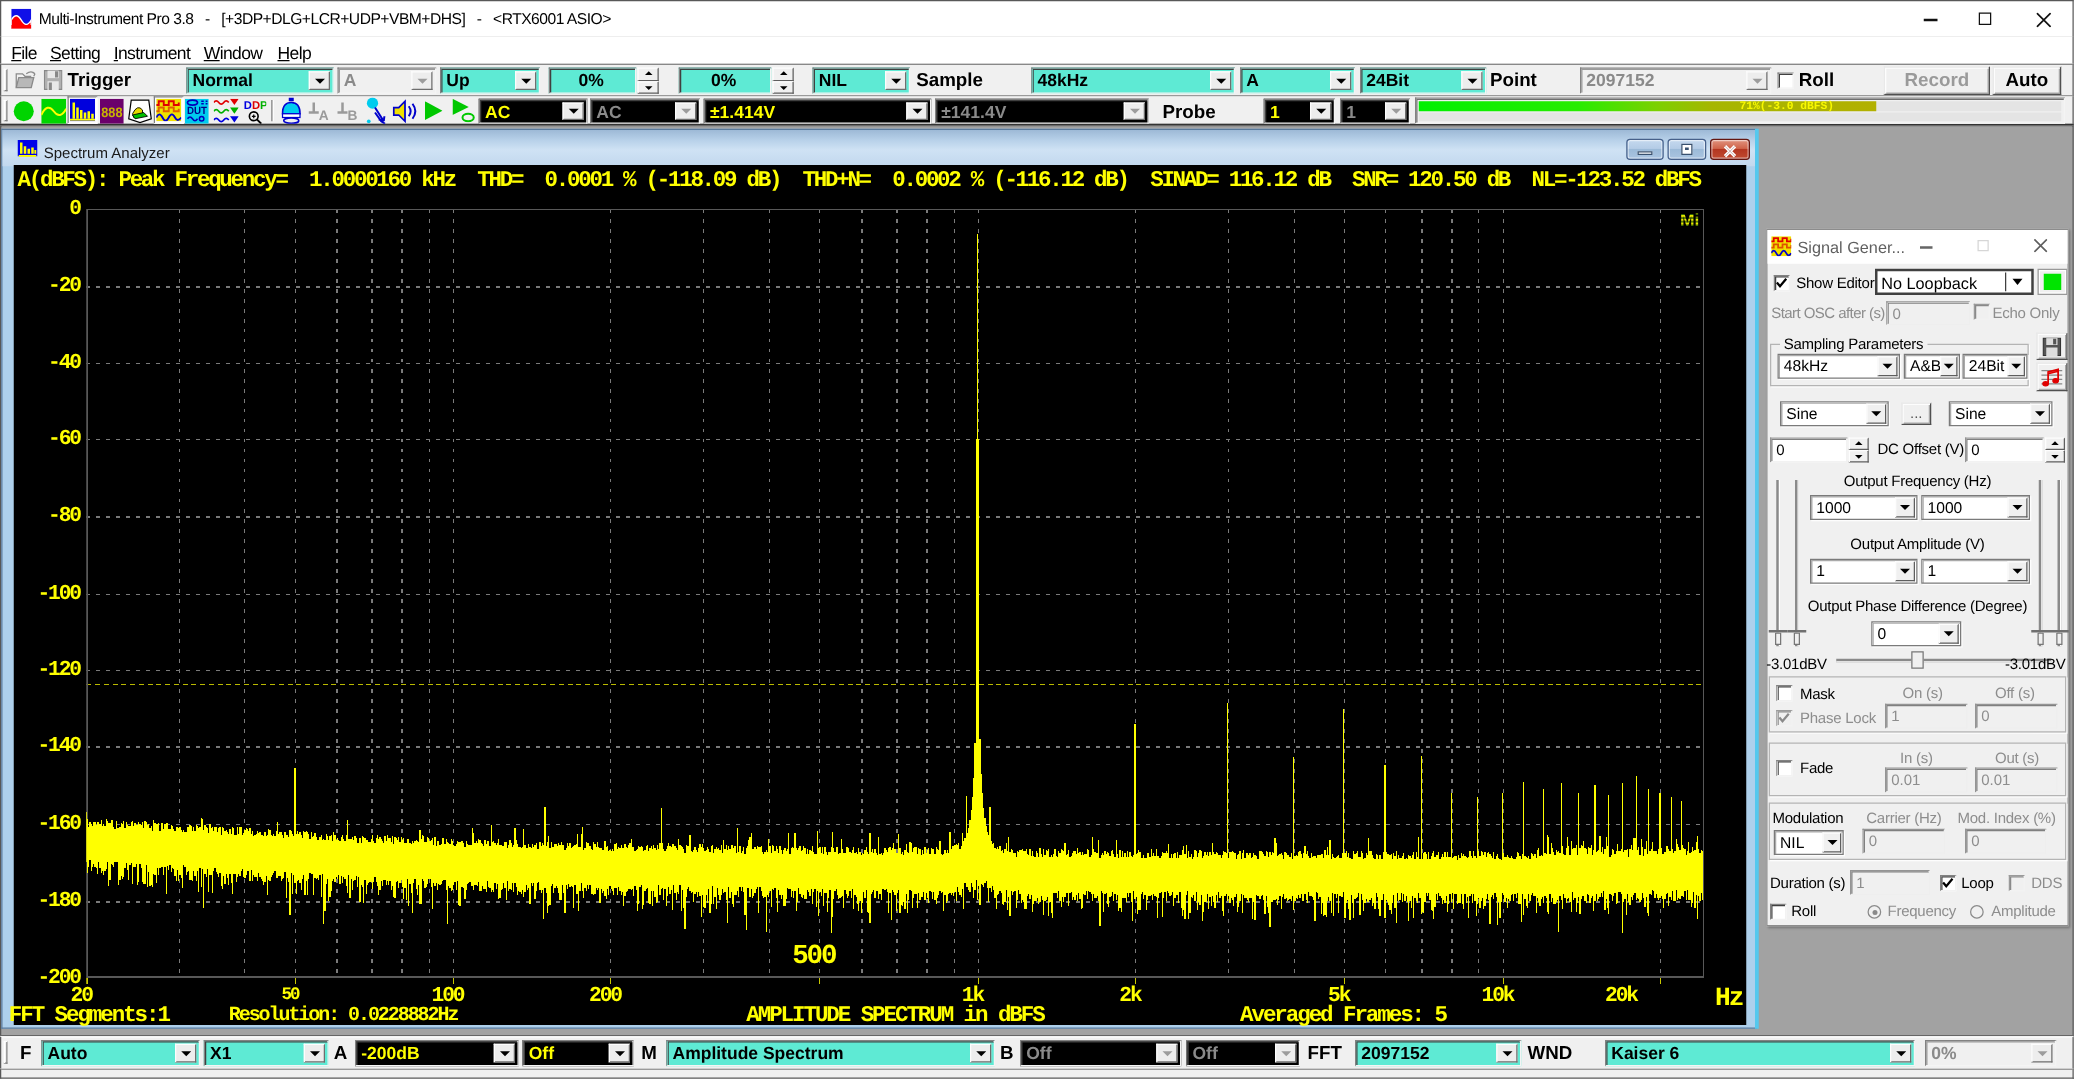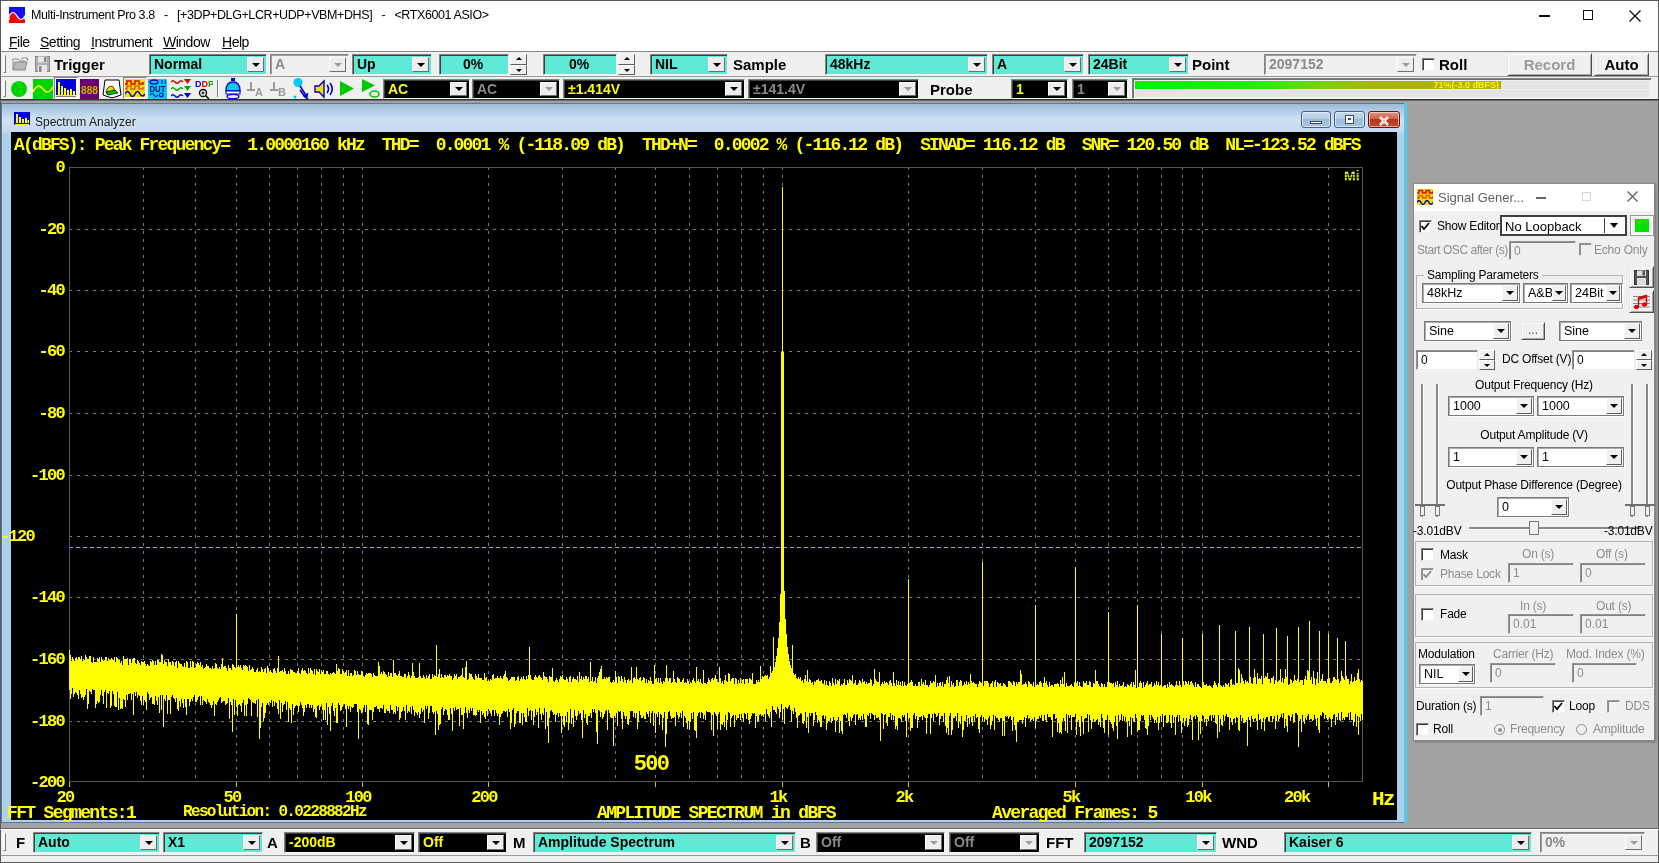--- a/index.html
+++ b/index.html
@@ -227,21 +227,21 @@
     <div class="ct cy" style="padding-left:4px">1</div>
     <div class="dbtn"></div>
   </div>
 <div class="abs fldb" style="left:1072px;top:79px;width:56px;height:20px">
     <div class="ct cgr" style="padding-left:4px">1</div>
     <div class="dbtn gray"></div>
   </div>
 <div class="abs" style="left:1132px;top:78px;width:520px;height:21px;background:#f0f0f0;border:1px solid #828282;border-right-color:#f4f4f4;border-bottom-color:#f4f4f4;box-shadow:inset 1px 1px 0 #707070">
 <div class="abs" style="left:2px;top:2px;width:514px;height:8px;background:#e4e4e4">
 <div class="abs" style="left:0;top:0;width:366px;height:8px;background:linear-gradient(90deg,#00f000 0%,#28ec00 35%,#7cd000 52%,#a6b600 64%,#b2b000 100%)"></div>
-<div class="abs" style="left:225px;top:-1px;width:139px;text-align:right;font-size:9px;font-weight:bold;color:#f8f800;font-family:Liberation Sans, sans-serif">71%(-3.0 dBFS)</div>
+<div class="abs" style="left:225px;top:-1px;width:139px;text-align:center;font-size:9px;font-weight:bold;color:#f8f800;font-family:Liberation Mono, monospace">71%(-3.0 dBFS)</div>
 </div>
 <div class="abs" style="left:2px;top:11px;width:514px;height:7px;background:#e4e4e4"></div>
   </div>
 <div class="abs" style="left:0;top:100px;width:1659px;height:730px;background:#a2a2a2;border-left:1px solid #585858;border-right:1px solid #585858;border-top:1px solid #6a6a6a"></div>
 <div class="abs" style="left:1px;top:103px;width:1405px;height:720px;background:#aed0ec;border:1px solid #5a7a9c;border-right:none"></div>
 <div class="abs" style="left:1404px;top:103px;width:3px;height:720px;background:#55c8ee"></div>
 <div class="abs" style="left:2px;top:104px;width:1402px;height:29px;background:linear-gradient(180deg,#9db9d6 0%,#b9d2ea 30%,#cfe2f4 55%,#c2d8ee 100%)"></div>
 <svg class="abs" style="left:14px;top:112px" width="16" height="15">
     <rect width="16" height="13" fill="#0000e8"></rect>
     <g fill="#ffff00">
@@ -320,27 +320,27 @@
     <line x1="1133.5" y1="615" x2="1133.5" y2="620" stroke="#c8c800" stroke-width="1"></line>
     <line x1="1259.5" y1="615" x2="1259.5" y2="620" stroke="#c8c800" stroke-width="1"></line>
     <path d="M0 482.6V522.7M1 488.0V531.5M2 494.4V526.7M3 490.3V520.9M4 492.2V529.7M5 494.1V526.5M6 490.9V524.5M7 490.3V526.4M8 493.3V527.5M9 490.3V532.1M10 490.3V522.8M11 492.3V527.2M12 489.0V531.4M13 493.7V529.5M14 492.4V532.9M15 493.4V529.8M16 488.1V528.2M17 489.6V522.2M18 491.6V542.0M19 491.6V536.9M20 488.6V524.2M21 489.0V524.6M22 494.6V526.9M23 495.8V522.2M24 489.8V522.6M25 495.3V522.7M26 495.1V541.2M27 494.5V536.9M28 491.3V534.1M29 491.8V535.8M30 489.6V534.9M31 495.3V527.7M32 490.4V523.4M33 493.0V528.8M34 493.5V537.2M35 493.4V525.0M36 490.2V523.2M37 489.5V540.5M38 493.8V526.4M39 491.0V526.8M40 492.7V524.4M41 492.6V540.8M42 490.7V538.6M43 492.0V524.3M44 492.7V527.1M45 490.2V538.7M46 495.0V539.8M47 489.9V540.0M48 490.8V524.9M49 492.9V542.9M50 492.5V530.6M51 495.5V541.7M52 493.9V540.7M53 497.6V542.2M54 489.2V531.9M55 491.6V533.2M56 491.9V539.5M57 492.1V527.7M58 491.0V533.0M59 497.8V527.2M60 491.6V526.6M61 491.6V526.3M62 495.9V533.1M63 491.8V526.9M64 491.0V548.1M65 491.2V525.4M66 496.0V529.2M67 496.5V524.6M68 493.2V530.8M69 493.6V527.6M70 496.4V528.5M71 497.7V533.5M72 494.2V537.6M73 494.5V529.2M74 495.3V537.8M75 494.2V532.6M76 497.3V535.0M77 498.5V543.1M78 497.3V525.3M79 498.3V526.9M80 498.8V533.2M81 494.3V530.9M82 494.8V530.1M83 492.7V537.2M84 493.8V536.8M85 497.5V537.7M86 494.3V529.4M87 498.1V534.1M88 493.3V537.7M89 493.4V529.7M90 495.3V546.4M91 494.8V527.5M92 487.1V542.8M93 488.4V528.0M94 497.2V559.7M95 492.7V532.2M96 494.6V534.4M97 495.2V528.3M98 499.0V546.7M99 492.0V532.7M100 495.1V532.9M101 494.7V547.3M102 497.9V530.0M103 494.3V527.7M104 494.5V530.8M105 498.7V531.8M106 495.3V534.7M107 494.3V531.2M108 500.6V541.8M109 494.4V544.4M110 495.6V534.1M111 497.4V540.1M112 496.8V532.1M113 498.7V535.7M114 500.3V541.3M115 495.9V532.2M116 499.9V539.5M117 494.2V547.9M118 495.0V531.9M119 501.1V532.0M120 501.0V538.8M121 494.3V534.8M122 500.0V532.0M123 494.4V533.6M124 494.8V529.9M125 500.6V528.0M126 499.7V534.6M127 496.9V535.4M128 495.1V533.2M129 496.0V529.7M130 497.9V529.4M131 495.2V537.9M132 499.9V529.2M133 498.1V537.7M134 502.1V532.8M135 501.1V534.4M136 499.9V534.8M137 497.4V537.4M138 499.2V531.7M139 498.9V534.9M140 501.3V535.8M141 501.3V537.5M142 501.9V540.9M143 498.8V538.2M144 502.1V533.7M145 501.0V548.7M146 496.3V537.3M147 497.3V537.9M148 501.1V534.7M149 502.1V532.6M150 499.9V531.2M151 501.6V529.9M152 497.4V535.7M153 490.6V535.1M154 500.3V533.9M155 498.8V534.1M156 498.5V537.6M157 500.9V536.5M158 503.5V535.7M159 498.3V530.9M160 500.6V551.5M161 501.2V535.0M162 502.7V538.2M163 497.3V564.6M164 497.5V531.7M165 499.8V547.9M166 501.4V532.6M167 447.4V539.5M168 500.2V548.5M169 497.7V537.9M170 499.8V536.9M171 498.3V539.0M172 501.3V545.3M173 503.4V535.8M174 498.0V533.2M175 498.8V549.0M176 497.7V537.6M177 498.9V548.7M178 500.0V536.5M179 504.2V531.4M180 498.3V531.8M181 502.9V532.5M182 501.5V549.0M183 499.7V535.2M184 502.2V535.9M185 505.1V535.6M186 504.7V536.6M187 502.5V532.7M188 500.6V550.3M189 504.7V532.4M190 504.0V572.4M191 504.6V561.4M192 499.9V540.1M193 501.9V536.3M194 505.1V553.8M195 502.1V550.7M196 500.9V546.0M197 505.6V538.0M198 498.8V536.4M199 501.0V538.3M200 504.6V534.5M201 503.2V536.4M202 505.2V533.1M203 505.7V540.0M204 502.3V533.7M205 501.0V539.3M206 504.0V534.7M207 505.8V536.2M208 500.7V541.8M209 488.8V547.1M210 504.5V533.0M211 503.9V551.5M212 503.8V536.4M213 502.7V544.8M214 505.0V537.6M215 501.4V537.1M216 503.5V533.6M217 507.1V542.6M218 507.1V534.9M219 503.5V554.7M220 507.1V541.3M221 502.0V542.6M222 502.8V555.7M223 503.0V537.2M224 505.0V548.4M225 504.9V541.2M226 506.4V539.2M227 506.2V538.2M228 504.3V538.9M229 501.3V544.5M230 505.7V538.5M231 507.3V534.6M232 503.2V538.2M233 501.2V541.4M234 504.3V548.9M235 502.6V545.0M236 504.1V537.5M237 505.5V541.4M238 507.3V536.8M239 501.4V537.3M240 505.5V540.7M241 501.2V537.8M242 503.3V541.2M243 503.5V537.7M244 506.7V545.0M245 502.1V541.6M246 508.1V550.3M247 502.3V551.4M248 503.5V538.7M249 505.2V537.5M250 502.4V543.4M251 506.5V539.6M252 502.7V537.1M253 504.6V542.6M254 503.1V552.5M255 507.1V543.3M256 507.1V553.0M257 504.1V536.3M258 503.8V557.7M259 507.1V540.2M260 508.2V547.0M261 505.7V563.7M262 507.3V539.2M263 506.1V536.1M264 505.3V544.4M265 505.7V549.2M266 506.7V541.2M267 497.2V555.9M268 504.2V555.9M269 500.8V535.9M270 502.1V537.9M271 506.8V543.6M272 506.8V542.5M273 502.4V540.3M274 503.7V536.5M275 505.6V536.5M276 505.3V542.2M277 503.3V560.3M278 509.2V539.3M279 502.8V541.6M280 509.4V539.4M281 505.5V544.8M282 505.7V539.8M283 509.2V540.8M284 508.1V540.3M285 503.3V537.4M286 503.5V537.1M287 507.8V536.9M288 503.9V544.9M289 506.5V571.9M290 507.6V541.5M291 508.1V543.1M292 504.3V545.5M293 505.4V544.7M294 509.1V540.6M295 509.6V538.2M296 508.0V544.9M297 505.9V537.9M298 506.9V557.1M299 506.2V557.8M300 505.9V542.8M301 506.0V542.6M302 507.1V543.2M303 510.3V552.5M304 505.5V544.8M305 508.1V539.9M306 509.0V539.6M307 509.0V538.5M308 508.6V541.6M309 495.3V541.7M310 499.2V545.2M311 507.0V541.1M312 505.4V540.8M313 507.0V541.8M314 503.8V538.3M315 505.2V545.9M316 507.4V545.9M317 507.8V542.0M318 510.0V544.1M319 505.1V543.9M320 508.5V546.4M321 505.9V537.7M322 505.5V542.8M323 510.1V543.2M324 493.0V546.5M325 506.3V544.7M326 506.0V546.9M327 507.6V539.2M328 508.9V544.3M329 507.0V539.9M330 504.4V552.5M331 509.0V551.0M332 508.8V545.3M333 509.5V544.3M334 509.8V539.7M335 506.5V543.5M336 506.8V552.8M337 511.0V537.9M338 508.8V546.0M339 504.7V543.9M340 507.6V544.6M341 510.6V539.6M342 509.0V546.7M343 495.6V539.0M344 504.6V542.6M345 508.5V548.7M346 510.6V545.4M347 510.7V546.4M348 511.4V548.0M349 510.2V545.2M350 496.1V550.5M351 509.2V546.5M352 511.3V541.0M353 511.2V545.2M354 508.2V543.3M355 510.4V555.9M356 511.7V539.0M357 508.1V541.5M358 510.8V539.3M359 509.0V552.3M360 507.1V546.1M361 512.1V539.2M362 512.0V538.9M363 506.8V544.6M364 509.7V547.0M365 507.7V544.7M366 508.6V568.2M367 478.2V543.7M368 510.1V547.4M369 506.7V563.2M370 501.8V557.9M371 511.0V556.9M372 506.7V541.8M373 510.4V540.3M374 510.6V547.7M375 508.2V543.6M376 507.9V542.0M377 510.1V543.4M378 507.7V547.5M379 508.9V552.9M380 506.7V553.3M381 508.6V540.9M382 508.9V547.2M383 513.0V563.5M384 511.3V541.1M385 507.4V544.2M386 509.4V540.2M387 507.0V542.8M388 511.6V541.8M389 510.2V542.4M390 509.6V559.2M391 508.6V541.0M392 508.0V547.9M393 500.5V548.2M394 510.4V561.7M395 510.7V545.7M396 500.2V539.7M397 494.2V545.9M398 512.7V551.3M399 511.6V543.1M400 506.3V546.0M401 507.3V540.6M402 507.0V544.4M403 509.5V540.7M404 512.1V548.0M405 513.2V548.2M406 506.9V548.8M407 508.5V547.8M408 510.9V543.0M409 506.6V544.6M410 510.7V543.2M411 511.0V555.6M412 511.3V544.1M413 513.3V547.5M414 512.9V546.0M415 505.8V549.5M416 510.7V552.4M417 509.7V543.8M418 513.5V548.6M419 512.9V541.6M420 513.7V544.2M421 512.3V546.1M422 513.4V549.1M423 508.3V543.4M424 507.0V543.3M425 511.9V549.3M426 510.6V542.6M427 511.4V545.6M428 509.3V549.2M429 511.1V546.8M430 511.3V558.0M431 508.5V549.6M432 510.6V546.9M433 511.7V545.5M434 508.7V543.8M435 507.2V544.2M436 504.3V545.3M437 510.2V544.2M438 510.8V549.9M439 513.6V541.9M440 513.0V545.0M441 512.2V561.9M442 509.5V556.2M443 510.4V542.8M444 509.8V541.0M445 510.2V559.9M446 514.1V556.9M447 512.7V545.6M448 510.1V544.0M449 508.6V543.5M450 513.7V555.7M451 511.6V555.8M452 509.9V546.0M453 512.4V558.0M454 508.7V545.5M455 511.7V550.3M456 512.6V555.4M457 509.1V554.9M458 512.1V541.3M459 507.5V548.6M460 479.7V544.2M461 507.5V543.2M462 512.3V553.0M463 513.4V544.3M464 512.5V557.6M465 509.9V549.9M466 507.6V542.3M467 509.7V548.1M468 510.7V544.9M469 508.5V560.6M470 508.0V541.2M471 509.6V547.3M472 511.1V552.6M473 512.6V546.4M474 504.5V548.4M475 508.8V541.2M476 510.0V561.9M477 510.3V544.7M478 512.2V559.4M479 515.2V576.3M480 509.2V550.6M481 509.8V544.2M482 509.5V542.6M483 500.7V545.4M484 514.1V547.7M485 514.5V546.8M486 513.0V554.5M487 510.8V547.8M488 513.1V546.2M489 514.9V550.3M490 511.7V546.4M491 508.5V549.4M492 510.3V566.3M493 508.3V548.8M494 511.7V558.4M495 513.4V559.6M496 512.6V549.3M497 510.3V555.0M498 512.1V544.5M499 514.6V563.0M500 509.7V556.2M501 509.0V542.0M502 515.1V556.5M503 511.9V550.8M504 510.3V560.3M505 512.1V543.1M506 511.5V548.6M507 512.6V552.9M508 509.0V549.2M509 515.2V544.4M510 505.2V547.0M511 512.3V546.4M512 509.1V553.2M513 513.2V571.4M514 509.5V542.9M515 512.2V551.1M516 509.0V546.7M517 508.6V556.3M518 511.6V558.3M519 509.9V548.8M520 515.3V549.2M521 495.1V545.8M522 514.4V550.8M523 509.8V542.4M524 515.3V545.4M525 514.0V542.4M526 510.4V546.4M527 515.9V564.7M528 511.4V576.8M529 509.4V543.3M530 504.7V543.7M531 502.2V550.4M532 499.2V544.5M533 512.0V551.6M534 512.2V549.6M535 510.4V547.3M536 512.4V543.9M537 509.5V542.8M538 510.5V563.0M539 510.2V542.8M540 510.0V545.6M541 514.9V549.8M542 516.0V551.1M543 514.9V550.5M544 512.7V578.7M545 514.8V549.0M546 503.9V550.9M547 510.0V545.9M548 515.6V558.6M549 509.3V544.1M550 509.5V544.6M551 514.1V543.7M552 509.4V551.7M553 512.0V562.2M554 515.4V544.7M555 509.9V549.1M556 513.1V552.2M557 516.4V549.3M558 512.8V557.4M559 511.7V557.8M560 514.1V552.0M561 512.5V543.5M562 499.6V544.2M563 515.8V544.4M564 511.2V550.4M565 510.4V546.0M566 511.7V551.0M567 499.7V545.6M568 511.7V561.9M569 513.3V554.5M570 511.1V543.5M571 509.5V547.9M572 513.6V550.8M573 513.1V551.1M574 510.0V549.1M575 511.1V551.9M576 515.8V551.9M577 512.1V545.2M578 516.2V546.5M579 513.3V550.1M580 513.6V544.2M581 509.8V555.8M582 514.2V546.4M583 516.5V544.2M584 516.5V558.6M585 498.0V545.7M586 511.7V566.1M587 510.7V546.8M588 515.3V549.8M589 510.8V544.5M590 515.9V557.8M591 510.7V547.2M592 514.9V547.7M593 516.7V562.5M594 514.3V551.3M595 514.8V544.6M596 510.6V579.6M597 498.3V566.8M598 511.0V552.0M599 514.2V545.4M600 510.9V544.1M601 510.8V549.1M602 516.2V552.3M603 515.1V551.4M604 504.3V550.6M605 512.2V549.9M606 515.2V559.0M607 515.7V545.3M608 510.4V547.9M609 510.6V551.5M610 511.5V549.5M611 514.5V546.1M612 515.2V551.1M613 512.9V544.0M614 510.8V559.9M615 515.7V548.6M616 514.9V550.5M617 515.9V556.2M618 511.6V561.6M619 514.3V553.7M620 517.2V563.0M621 515.4V555.3M622 516.0V546.2M623 512.9V551.6M624 510.7V545.2M625 514.3V562.7M626 516.1V563.5M627 499.6V571.3M628 514.3V548.5M629 512.2V546.3M630 515.4V544.8M631 512.1V551.3M632 515.5V545.4M633 517.1V545.5M634 502.8V551.9M635 516.3V548.3M636 515.6V552.7M637 516.7V544.0M638 515.2V544.5M639 511.2V545.2M640 512.9V544.5M641 514.6V546.2M642 511.6V563.1M643 510.6V547.5M644 512.6V568.9M645 511.4V544.9M646 507.5V546.6M647 511.9V549.0M648 515.1V561.9M649 515.1V547.3M650 499.8V545.2M651 511.2V563.4M652 516.0V557.1M653 514.4V557.9M654 516.9V554.6M655 513.1V560.4M656 508.4V548.0M657 514.2V563.3M658 515.2V552.8M659 506.4V545.2M660 507.4V545.6M661 514.4V559.6M662 511.6V551.1M663 510.7V548.5M664 510.9V548.4M665 516.5V559.5M666 511.3V547.5M667 512.2V552.9M668 516.9V550.5M669 512.7V550.6M670 516.4V546.7M671 510.7V552.9M672 515.5V547.3M673 513.0V551.0M674 511.7V555.1M675 516.5V545.6M676 511.7V546.8M677 511.9V552.1M678 512.4V546.3M679 515.8V552.6M680 510.7V556.5M681 512.1V551.7M682 513.1V549.0M683 505.8V545.6M684 516.5V547.4M685 516.7V546.2M686 516.5V561.4M687 512.6V548.9M688 515.0V555.3M689 513.3V553.6M690 515.4V548.1M691 498.8V547.1M692 512.1V549.1M693 509.4V547.5M694 510.0V549.6M695 509.2V546.7M696 508.4V553.5M697 508.7V542.2M698 507.5V546.8M699 512.3V548.7M700 509.7V550.9M701 499.4V544.5M702 505.8V560.1M703 503.7V539.4M704 469.9V542.6M705 499.7V542.8M706 495.1V544.7M707 488.9V546.8M708 481.2V539.5M709 470.5V542.4M710 455.1V551.2M711 427.4V545.3M712 184.5V536.9M713 20.0V553.3M714 184.5V541.7M715 424.4V556.7M716 452.0V540.3M717 467.4V540.8M718 479.7V542.4M719 487.4V539.6M720 493.5V537.8M721 498.2V543.0M722 501.2V554.7M723 478.2V543.6M724 505.8V546.8M725 508.3V541.4M726 507.0V544.7M727 511.0V551.0M728 512.4V560.5M729 510.2V549.2M730 511.8V548.0M731 510.0V545.8M732 513.9V547.2M733 513.1V556.0M734 515.7V557.0M735 512.0V554.3M736 507.5V545.2M737 513.6V561.2M738 502.5V550.2M739 514.8V565.8M740 512.3V546.0M741 513.0V548.6M742 515.6V546.4M743 515.4V545.5M744 518.3V559.1M745 514.1V553.0M746 514.8V545.2M747 512.8V548.3M748 513.1V555.5M749 512.4V553.0M750 513.5V554.9M751 513.7V559.9M752 512.5V560.3M753 515.8V549.4M754 517.0V548.1M755 512.5V551.9M756 517.7V548.7M757 513.7V562.7M758 517.8V556.0M759 518.6V554.1M760 513.7V553.8M761 515.7V551.1M762 518.7V556.3M763 511.1V554.3M764 516.0V549.9M765 518.3V552.7M766 511.9V565.3M767 517.0V553.9M768 513.1V553.2M769 513.9V550.3M770 511.9V565.8M771 518.5V554.3M772 516.7V563.5M773 518.3V567.4M774 516.4V547.7M775 512.3V547.0M776 517.5V547.5M777 518.3V551.4M778 513.4V545.6M779 515.5V553.5M780 511.8V558.6M781 513.2V550.2M782 514.1V554.3M783 507.5V550.6M784 517.2V547.5M785 516.4V547.2M786 512.9V557.8M787 518.4V547.5M788 518.1V546.7M789 515.5V553.2M790 513.4V550.5M791 514.1V552.9M792 515.9V548.7M793 511.6V553.4M794 515.0V547.0M795 514.3V552.2M796 517.1V560.0M797 514.6V559.6M798 516.9V547.9M799 516.0V548.8M800 516.2V545.6M801 512.4V551.9M802 512.8V545.7M803 518.7V546.9M804 517.1V548.1M805 502.4V553.4M806 512.2V548.0M807 514.2V551.0M808 515.2V551.4M809 515.4V549.6M810 505.0V553.4M811 519.3V573.6M812 517.3V545.6M813 515.3V547.1M814 516.6V562.3M815 513.5V548.2M816 516.4V547.3M817 514.9V556.2M818 515.5V558.9M819 517.8V550.2M820 513.6V549.9M821 513.3V546.2M822 516.0V553.4M823 518.6V548.0M824 505.2V552.8M825 516.1V548.6M826 519.2V562.0M827 513.0V559.1M828 518.3V562.6M829 513.8V551.2M830 518.4V551.4M831 515.0V551.7M832 518.7V554.8M833 513.7V547.5M834 518.6V550.2M835 514.5V547.5M836 517.6V554.2M837 518.5V569.5M838 516.9V546.0M839 412.1V551.9M840 515.8V550.9M841 515.0V564.3M842 513.2V561.1M843 514.8V560.9M844 519.2V547.8M845 519.1V546.4M846 516.6V552.4M847 519.4V548.7M848 519.0V561.0M849 515.1V552.8M850 515.0V550.1M851 518.5V549.6M852 512.4V549.1M853 517.4V552.9M854 515.3V547.9M855 517.9V550.0M856 512.5V550.7M857 517.6V567.3M858 517.7V551.1M859 519.5V547.2M860 518.1V546.8M861 514.4V566.7M862 515.6V551.4M863 515.6V546.5M864 513.8V554.0M865 515.0V546.1M866 508.0V547.3M867 519.5V549.6M868 516.1V548.6M869 519.2V546.4M870 516.1V557.8M871 515.0V551.7M872 519.3V549.0M873 514.9V549.2M874 519.7V555.1M875 516.6V546.4M876 517.1V559.1M877 513.0V565.7M878 510.0V561.2M879 516.3V568.1M880 508.8V548.7M881 519.5V546.1M882 513.6V568.0M883 518.2V563.1M884 516.0V550.7M885 519.8V551.0M886 518.8V549.3M887 512.7V553.6M888 513.4V546.4M889 518.8V560.9M890 515.4V554.4M891 513.2V557.2M892 514.1V549.0M893 519.0V569.8M894 517.6V562.9M895 514.6V554.2M896 516.7V554.4M897 514.2V547.8M898 518.0V560.3M899 514.9V550.8M900 517.3V557.4M901 507.3V550.0M902 514.4V554.7M903 516.4V559.4M904 514.6V549.1M905 515.7V554.3M906 516.7V546.6M907 517.1V551.3M908 519.7V549.9M909 516.7V562.0M910 513.9V565.9M911 514.9V550.0M912 515.7V548.1M913 395.1V553.6M914 519.2V549.6M915 514.3V555.0M916 514.4V551.5M917 513.7V552.8M918 514.4V558.1M919 515.5V550.5M920 520.1V548.5M921 517.1V562.3M922 516.0V558.4M923 513.8V554.0M924 519.8V547.9M925 515.0V563.1M926 513.3V549.1M927 519.7V551.4M928 515.0V551.2M929 515.7V553.0M930 516.6V554.9M931 515.7V551.2M932 519.2V551.1M933 518.9V568.5M934 515.6V554.2M935 517.1V568.7M936 518.1V549.2M937 520.2V549.5M938 520.0V549.4M939 513.5V552.3M940 513.6V549.5M941 514.8V549.1M942 516.3V552.7M943 517.6V564.2M944 514.0V550.0M945 514.7V558.4M946 518.5V563.0M947 514.5V574.7M948 516.6V554.9M949 514.6V554.5M950 515.3V553.1M951 503.2V552.8M952 507.4V552.5M953 518.0V557.0M954 517.1V552.6M955 516.5V549.7M956 515.1V559.9M957 517.1V550.8M958 519.9V548.1M959 514.2V552.2M960 515.1V551.4M961 516.9V554.0M962 517.0V553.0M963 518.7V552.2M964 515.2V553.8M965 520.1V549.7M966 438.2V561.1M967 518.0V553.8M968 517.3V551.6M969 517.9V552.0M970 514.6V548.7M971 513.5V551.0M972 516.3V548.2M973 519.6V553.7M974 515.5V554.1M975 509.8V547.9M976 516.2V552.9M977 513.7V555.3M978 517.9V546.7M979 519.5V550.0M980 515.3V549.9M981 518.7V550.2M982 517.6V552.7M983 517.6V569.7M984 519.5V546.8M985 517.3V547.4M986 517.1V552.2M987 516.7V550.8M988 516.0V564.5M989 516.5V555.7M990 519.7V565.5M991 513.3V565.1M992 517.0V566.9M993 510.4V553.8M994 517.1V550.5M995 505.3V553.6M996 520.1V563.5M997 515.9V547.4M998 518.5V565.7M999 519.3V548.1M1000 518.6V551.2M1001 518.0V548.0M1002 516.9V563.2M1003 519.0V549.9M1004 519.7V550.4M1005 515.0V550.2M1006 400.4V546.8M1007 515.6V567.5M1008 513.5V555.2M1009 518.6V552.8M1010 515.1V560.4M1011 519.3V569.2M1012 519.8V548.8M1013 520.4V555.4M1014 513.6V567.1M1015 515.8V552.0M1016 515.5V551.1M1017 513.8V550.7M1018 518.2V547.4M1019 518.2V564.9M1020 513.8V548.4M1021 515.0V552.7M1022 519.9V561.5M1023 519.5V555.4M1024 515.5V552.1M1025 517.0V554.6M1026 503.2V554.3M1027 513.7V553.1M1028 513.6V551.7M1029 517.3V557.8M1030 519.2V555.1M1031 520.0V560.3M1032 516.3V547.4M1033 516.7V550.9M1034 520.3V560.5M1035 517.3V565.7M1036 520.4V552.8M1037 520.3V553.2M1038 514.8V548.4M1039 445.3V567.5M1040 514.7V553.1M1041 516.4V554.5M1042 516.3V557.0M1043 516.6V561.1M1044 516.2V564.0M1045 520.0V555.0M1046 515.0V548.7M1047 517.7V559.0M1048 513.7V571.6M1049 519.8V547.7M1050 516.7V553.9M1051 519.3V553.2M1052 519.4V547.2M1053 517.5V554.3M1054 515.2V548.5M1055 519.9V553.5M1056 519.3V549.9M1057 520.0V554.9M1058 517.2V569.7M1059 517.9V553.5M1060 519.2V559.3M1061 517.3V550.0M1062 514.9V567.6M1063 520.1V551.4M1064 514.6V553.6M1065 518.3V555.1M1066 502.9V547.2M1067 520.5V551.3M1068 437.9V564.5M1069 519.8V562.6M1070 515.6V563.3M1071 514.3V554.2M1072 516.1V547.5M1073 520.5V549.4M1074 514.9V547.6M1075 520.4V553.1M1076 518.1V560.9M1077 515.5V561.8M1078 513.8V568.4M1079 518.2V558.5M1080 517.2V548.0M1081 516.8V552.6M1082 514.8V547.5M1083 520.2V549.6M1084 518.7V551.5M1085 516.2V555.9M1086 518.2V552.9M1087 514.4V555.7M1088 518.3V549.9M1089 514.6V562.8M1090 518.9V555.9M1091 518.2V548.5M1092 467.4V554.7M1093 519.7V547.3M1094 518.9V560.2M1095 518.1V548.5M1096 517.8V548.3M1097 520.8V556.0M1098 517.3V555.7M1099 519.7V555.3M1100 515.4V548.2M1101 517.9V556.3M1102 516.5V560.5M1103 517.5V547.8M1104 518.5V555.7M1105 519.7V550.4M1106 518.2V567.5M1107 513.5V549.6M1108 517.7V548.3M1109 519.3V555.0M1110 513.8V547.8M1111 517.8V553.5M1112 519.5V565.6M1113 470.5V555.9M1114 513.8V551.4M1115 517.8V559.2M1116 513.5V553.9M1117 514.5V551.4M1118 517.1V560.0M1119 514.4V557.6M1120 518.2V551.9M1121 515.2V547.9M1122 514.4V553.3M1123 515.8V572.5M1124 518.1V550.2M1125 519.7V548.8M1126 514.8V551.9M1127 520.1V547.7M1128 517.4V550.4M1129 516.5V573.1M1130 519.3V554.3M1131 520.3V567.2M1132 520.6V554.4M1133 467.4V547.6M1134 515.1V548.9M1135 518.3V554.8M1136 518.3V551.6M1137 516.6V559.3M1138 518.7V551.9M1139 519.2V553.5M1140 517.6V548.6M1141 519.2V548.0M1142 520.0V553.9M1143 520.5V548.0M1144 518.4V551.0M1145 514.4V547.5M1146 515.7V556.1M1147 517.5V556.5M1148 519.9V570.9M1149 516.3V547.9M1150 458.2V565.3M1151 517.7V552.3M1152 518.6V557.7M1153 519.6V559.1M1154 517.8V548.1M1155 520.0V553.8M1156 515.7V549.1M1157 516.5V547.0M1158 517.7V550.1M1159 516.4V549.5M1160 519.5V563.0M1161 513.2V551.3M1162 511.7V554.7M1163 517.8V558.1M1164 516.7V552.0M1165 518.1V550.8M1166 464.3V555.6M1167 515.7V549.6M1168 516.2V551.1M1169 501.2V562.8M1170 502.6V564.1M1171 516.1V548.3M1172 507.0V554.4M1173 511.1V551.4M1174 514.2V556.0M1175 516.6V556.1M1176 512.7V554.7M1177 514.8V552.8M1178 513.5V578.6M1179 515.6V550.1M1180 459.7V553.1M1181 509.8V560.4M1182 516.0V548.5M1183 516.8V551.7M1184 511.2V555.2M1185 502.3V551.9M1186 509.5V551.4M1187 516.9V554.2M1188 505.9V562.6M1189 511.9V546.5M1190 511.2V552.8M1191 511.6V551.7M1192 508.6V562.4M1193 517.0V555.1M1194 467.4V550.6M1195 511.2V564.0M1196 509.1V552.1M1197 509.5V549.8M1198 505.7V550.1M1199 511.7V554.0M1200 512.3V555.2M1201 516.1V548.5M1202 510.8V549.0M1203 511.2V555.1M1204 508.8V551.5M1205 516.6V549.4M1206 513.2V562.1M1207 461.2V553.7M1208 514.9V548.4M1209 513.9V553.8M1210 513.0V552.4M1211 501.7V550.4M1212 514.8V547.4M1213 510.5V550.7M1214 516.0V546.1M1215 512.4V560.8M1216 502.2V551.9M1217 509.9V559.3M1218 468.9V564.5M1219 518.2V548.4M1220 516.7V548.6M1221 512.3V553.9M1222 512.7V549.7M1223 516.0V547.1M1224 513.6V556.0M1225 508.2V555.2M1226 513.4V546.4M1227 513.7V546.4M1228 512.0V548.0M1229 459.7V579.6M1230 514.9V554.4M1231 513.1V551.9M1232 512.7V565.0M1233 512.5V548.2M1234 518.4V554.3M1235 512.3V557.3M1236 508.6V550.5M1237 512.8V552.9M1238 503.1V549.2M1239 503.5V547.1M1240 453.6V553.1M1241 512.6V551.5M1242 510.4V552.2M1243 517.2V554.4M1244 504.4V552.9M1245 510.7V547.6M1246 517.5V551.5M1247 511.8V558.7M1248 505.4V550.9M1249 515.8V563.4M1250 464.3V565.5M1251 513.5V548.4M1252 512.3V548.9M1253 506.6V545.1M1254 513.7V545.6M1255 513.8V551.6M1256 513.5V547.8M1257 516.3V551.4M1258 511.8V553.1M1259 467.4V551.6M1260 511.0V549.7M1261 515.8V552.0M1262 516.2V559.7M1263 514.4V552.2M1264 509.6V548.0M1265 510.1V547.1M1266 512.1V557.7M1267 513.4V550.2M1268 470.5V553.3M1269 511.9V545.9M1270 515.5V553.4M1271 513.5V553.6M1272 504.4V545.1M1273 508.5V552.6M1274 510.7V551.2M1275 512.6V552.5M1276 473.6V549.5M1277 508.9V549.8M1278 511.6V550.2M1279 511.9V545.6M1280 517.0V552.6M1281 513.6V544.6M1282 506.8V553.3M1283 515.2V552.6M1284 514.4V558.8M1285 510.4V555.0M1286 513.5V546.8M1287 512.7V559.5M1288 506.4V549.2M1289 502.1V567.9M1290 512.0V550.1M1291 515.2V554.0M1292 513.3V547.2M1293 514.1V553.3" stroke="#ffff00" stroke-width="1" fill="none"></path>
   </svg>
 <div class="abs mono" style="left:0;top:158px;width:64px;text-align:right;font-size:17px;letter-spacing:-1.7px">0</div>
 <div class="abs mono" style="left:0;top:220px;width:64px;text-align:right;font-size:17px;letter-spacing:-1.7px">-20</div>
 <div class="abs mono" style="left:0;top:281px;width:64px;text-align:right;font-size:17px;letter-spacing:-1.7px">-40</div>
 <div class="abs mono" style="left:0;top:342px;width:64px;text-align:right;font-size:17px;letter-spacing:-1.7px">-60</div>
 <div class="abs mono" style="left:0;top:404px;width:64px;text-align:right;font-size:17px;letter-spacing:-1.7px">-80</div>
 <div class="abs mono" style="left:0;top:466px;width:64px;text-align:right;font-size:17px;letter-spacing:-1.7px">-100</div>
-<div class="abs mono" style="left:0;top:527px;width:64px;text-align:left;font-size:17px;letter-spacing:-1.7px">-120</div>
+<div class="abs mono" style="left:0;top:527px;width:64px;text-align:right;font-size:17px;letter-spacing:-1.7px">-120</div>
 <div class="abs mono" style="left:0;top:588px;width:64px;text-align:right;font-size:17px;letter-spacing:-1.7px">-140</div>
 <div class="abs mono" style="left:0;top:650px;width:64px;text-align:right;font-size:17px;letter-spacing:-1.7px">-160</div>
 <div class="abs mono" style="left:0;top:712px;width:64px;text-align:right;font-size:17px;letter-spacing:-1.7px">-180</div>
 <div class="abs mono" style="left:0;top:773px;width:64px;text-align:right;font-size:17px;letter-spacing:-1.7px">-200</div>
 <div class="abs mono" style="left:25px;top:788px;width:80px;text-align:center;font-size:17px;letter-spacing:-1.7px">20</div>
-<div class="abs mono" style="left:192px;top:788px;width:80px;text-align:center;font-size:17px;letter-spacing:-1.7px">50</div>
+<div class="abs mono" style="left:192px;top:788px;width:80px;text-align:center;font-size:14px;letter-spacing:-1.7px">50</div>
 <div class="abs mono" style="left:318px;top:788px;width:80px;text-align:center;font-size:17px;letter-spacing:-1.7px">100</div>
 <div class="abs mono" style="left:444px;top:788px;width:80px;text-align:center;font-size:17px;letter-spacing:-1.7px">200</div>
 <div class="abs mono" style="left:611px;top:752px;width:80px;text-align:center;font-size:22px;letter-spacing:-1.7px">500</div>
 <div class="abs mono" style="left:738px;top:788px;width:80px;text-align:center;font-size:17px;letter-spacing:-1.7px">1k</div>
 <div class="abs mono" style="left:864px;top:788px;width:80px;text-align:center;font-size:17px;letter-spacing:-1.7px">2k</div>
 <div class="abs mono" style="left:1031px;top:788px;width:80px;text-align:center;font-size:17px;letter-spacing:-1.7px">5k</div>
 <div class="abs mono" style="left:1158px;top:788px;width:80px;text-align:center;font-size:17px;letter-spacing:-1.7px">10k</div>
 <div class="abs mono" style="left:1284px;top:788px;width:80px;text-align:left;font-size:17px;letter-spacing:-1.7px">20k</div>
 <div class="abs mono" style="left:1372px;top:788px;font-size:21px;letter-spacing:-1.7px">Hz</div>
 <svg class="abs" style="left:1344px;top:169px" width="20" height="13">

